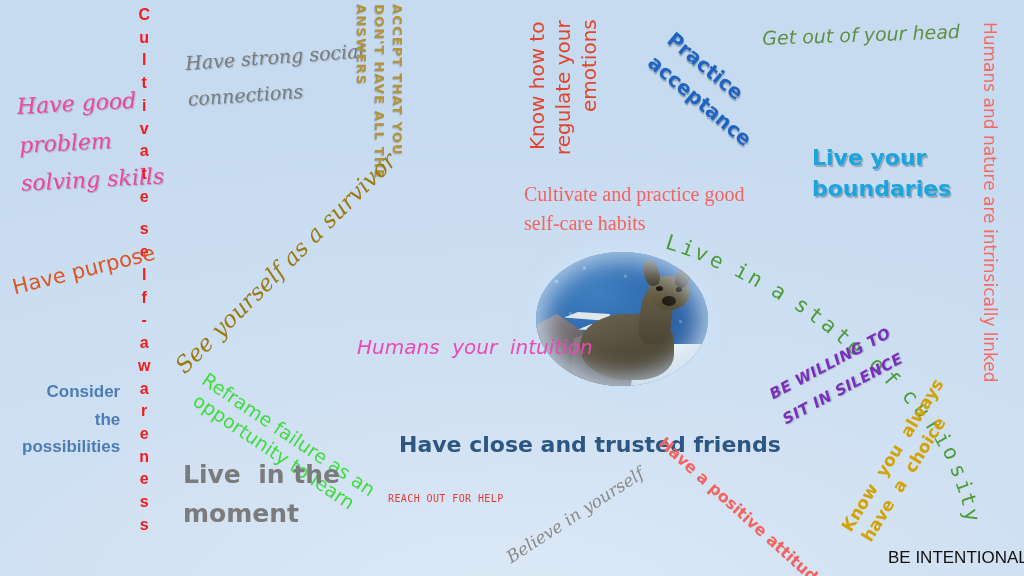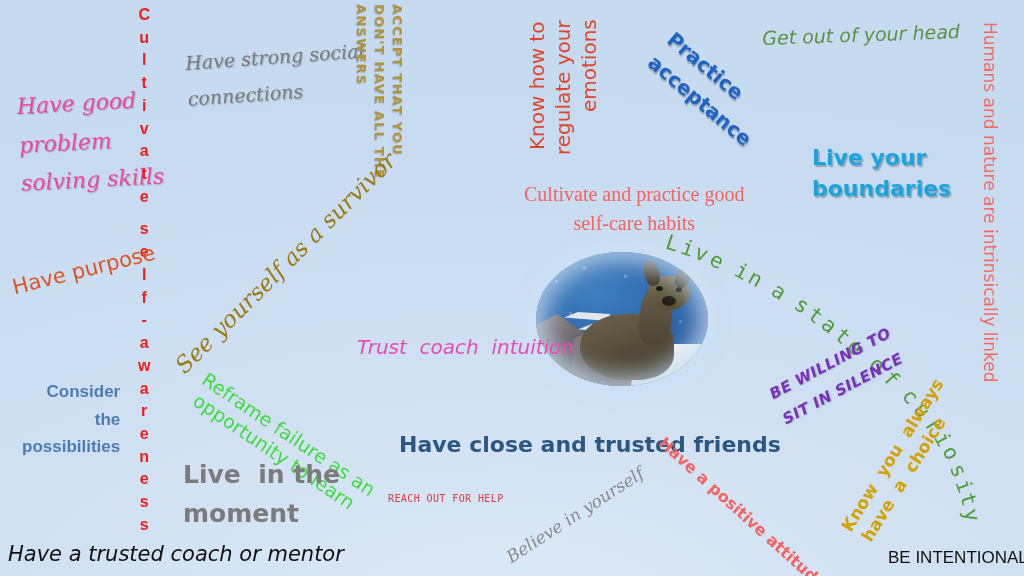--- a/index.html
+++ b/index.html
@@ -20,21 +20,21 @@
   .w {
     position: absolute;
     white-space: pre;
     line-height: 1.15;
     transform-origin: left top;
     user-select: none;
   }
 
   
   .f-sans   { font-family: "Liberation Sans", sans-serif; }
-  .f-serif  { font-family: "Liberation Serif", serif; text-align: center; }
+  .f-serif  { font-family: "Liberation Serif", serif; }
   .f-dsans  { font-family: "DejaVu Sans", sans-serif; }
   .f-dserif { font-family: Liberation Sans, sans-serif; text-align: right; }
   .f-dmono  { font-family: "DejaVu Sans Mono", monospace; }
 
   .script {
     font-family: "DejaVu Serif", serif;
     font-style: italic;
     font-weight: 400;
   }
   .hand {
@@ -223,21 +223,21 @@
     <span class="w f-dmono" style="left:305px;top:258px; color:#4e9b3a; font-size:21px; transform:rotate(70deg);">i</span>
     <span class="w f-dmono" style="left:310px;top:272px; color:#4e9b3a; font-size:21px; transform:rotate(73deg);">t</span>
     <span class="w f-dmono" style="left:314px;top:288px; color:#4e9b3a; font-size:21px; transform:rotate(76deg);">y</span>
   </div>
 
   <div class="w f-dsans" style="left:10px; top:276px; color:#dd5522; font-size:21px; transform:rotate(-14deg);">Have purpose</div>
 
   <div class="w script" style="left:170px; top:360px; color:#9c7a12; font-size:23px; transform:rotate(-45deg);">See yourself as a survivor</div>
 
 
-  <div class="w f-dsans" style="left:357px; top:336px; color:#e84bb4; font-size:20px; font-style:italic;">Trust  coach  intuition</div>
+  <div class="w f-dsans" style="left:357px; top:336px; color:#e84bb4; font-size:20px; font-style:italic;">Humans  your  intuition</div>
 
   <div class="w f-dserif" style="left:22px; top:378px; color:#4d7cb5; font-size:17px; font-weight:bold; line-height:1.62;">Consider
 the
 possibilities</div>
 
   <div class="w f-dsans" style="left:210px; top:369px; color:#3fdb3f; font-size:19px; transform:rotate(34deg);">Reframe failure as an</div>
   <div class="w f-dsans" style="left:201px; top:390px; color:#3fdb3f; font-size:19px; transform:rotate(34deg);">opportunity to learn</div>
 
   <div class="w f-dsans" style="left:399px; top:432px; color:#2d5783; font-size:22px; font-weight:bold;">Have close and trusted friends</div>
 
@@ -249,17 +249,16 @@
 
   <div class="w f-dsans" style="left:183px; top:456px; color:#7b7b7b; font-size:25px; font-weight:bold; line-height:1.55;">Live  in the
 moment</div>
 
   <div class="w f-dmono" style="left:388px; top:493px; color:#e03a3a; font-size:10px; letter-spacing:0.4px;">REACH OUT FOR HELP</div>
 
   <div class="w script" style="left:503px; top:551px; color:#8a8a8a; font-size:17px; transform:rotate(-33deg);">Believe in yourself</div>
 
   <div class="w f-dsans" style="left:667px; top:434px; color:#f4635f; font-size:16px; font-weight:bold; transform:rotate(42deg);">Have a positive attitude</div>
 
-  <div class="w hand" style="left:8px; top:542px; color:#111111; font-size:21px;">Have a trusted coach or mentor</div>
 
   <div class="w f-sans" style="left:888px; top:548px; color:#111111; font-size:17px;">BE INTENTIONAL</div>
 
 </div>
 
 </body></html>

